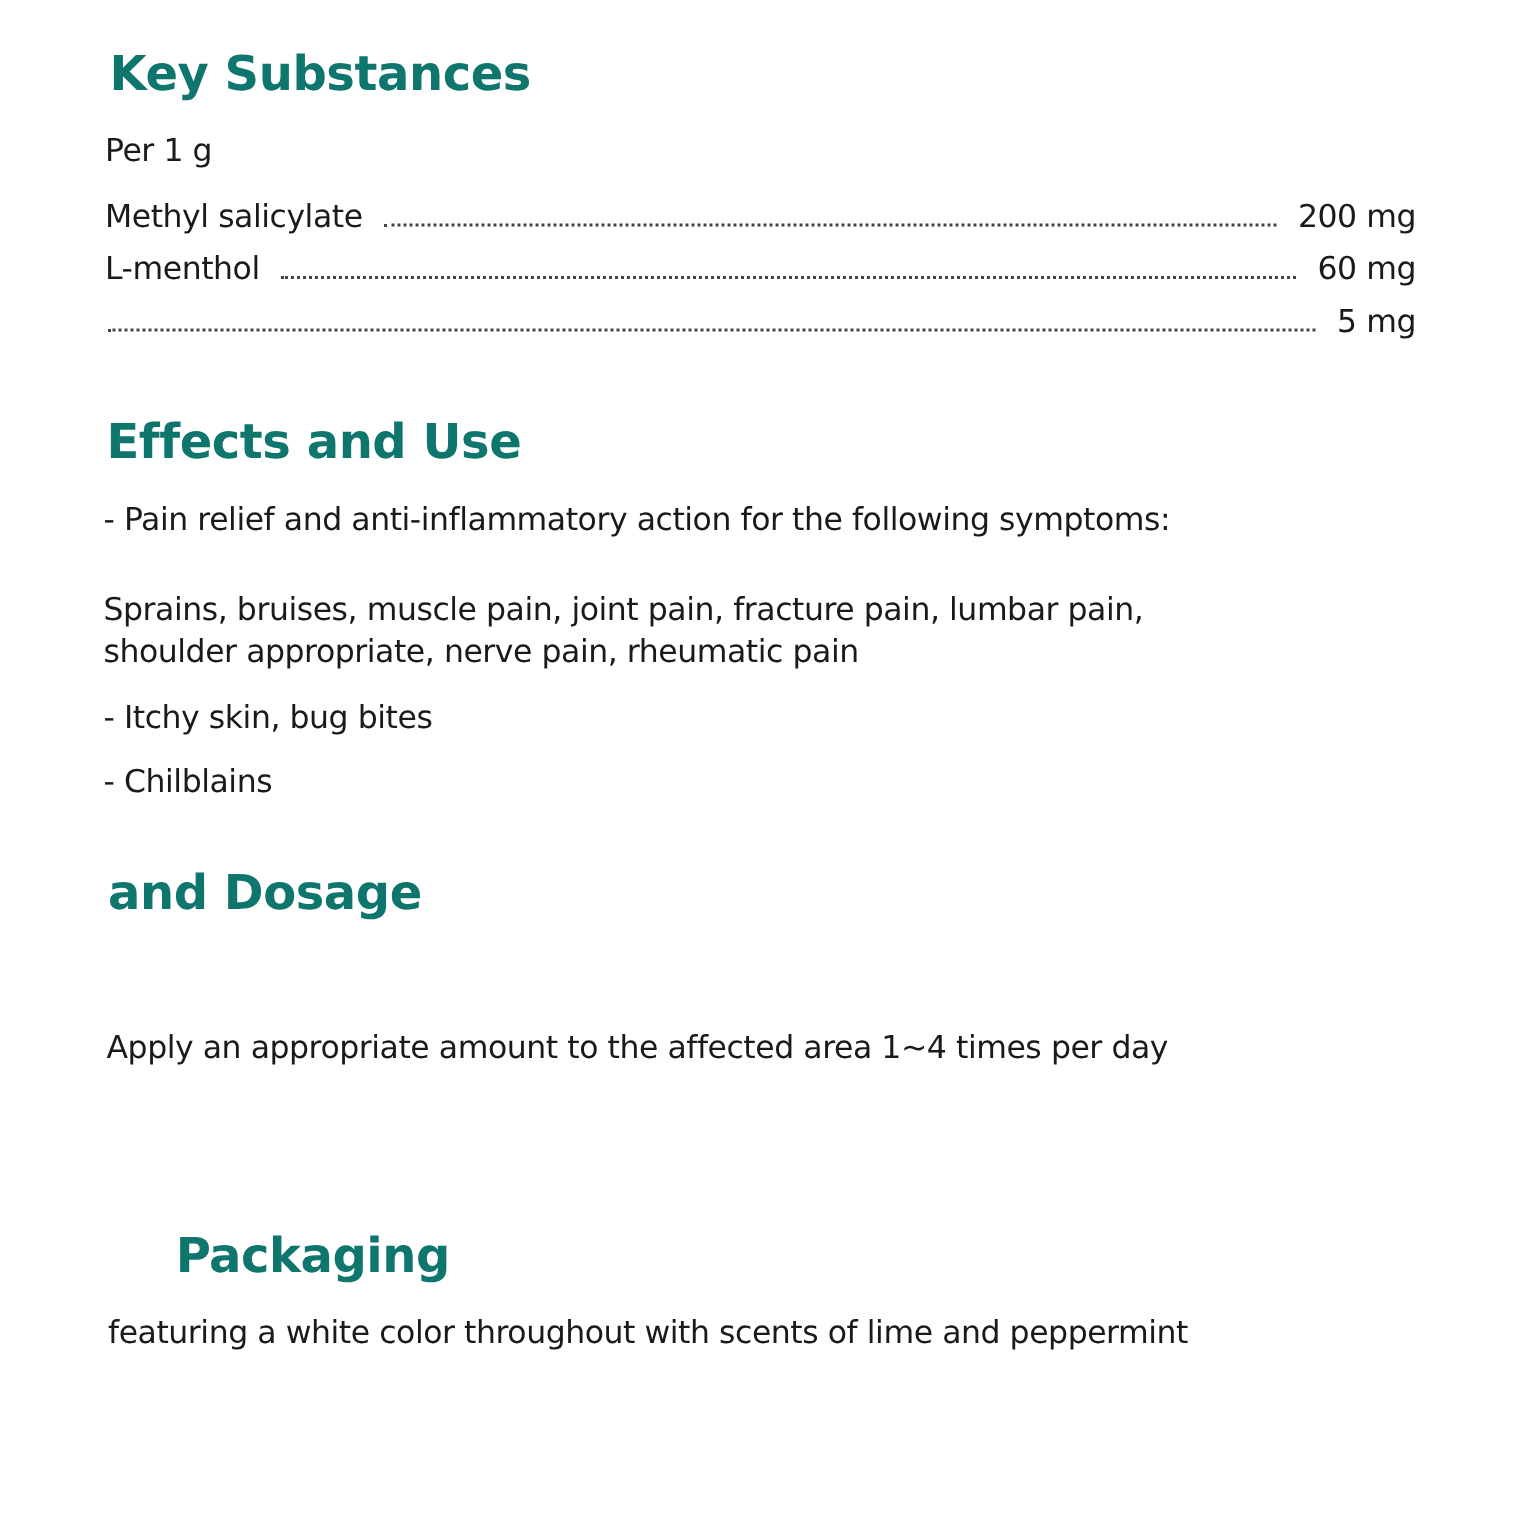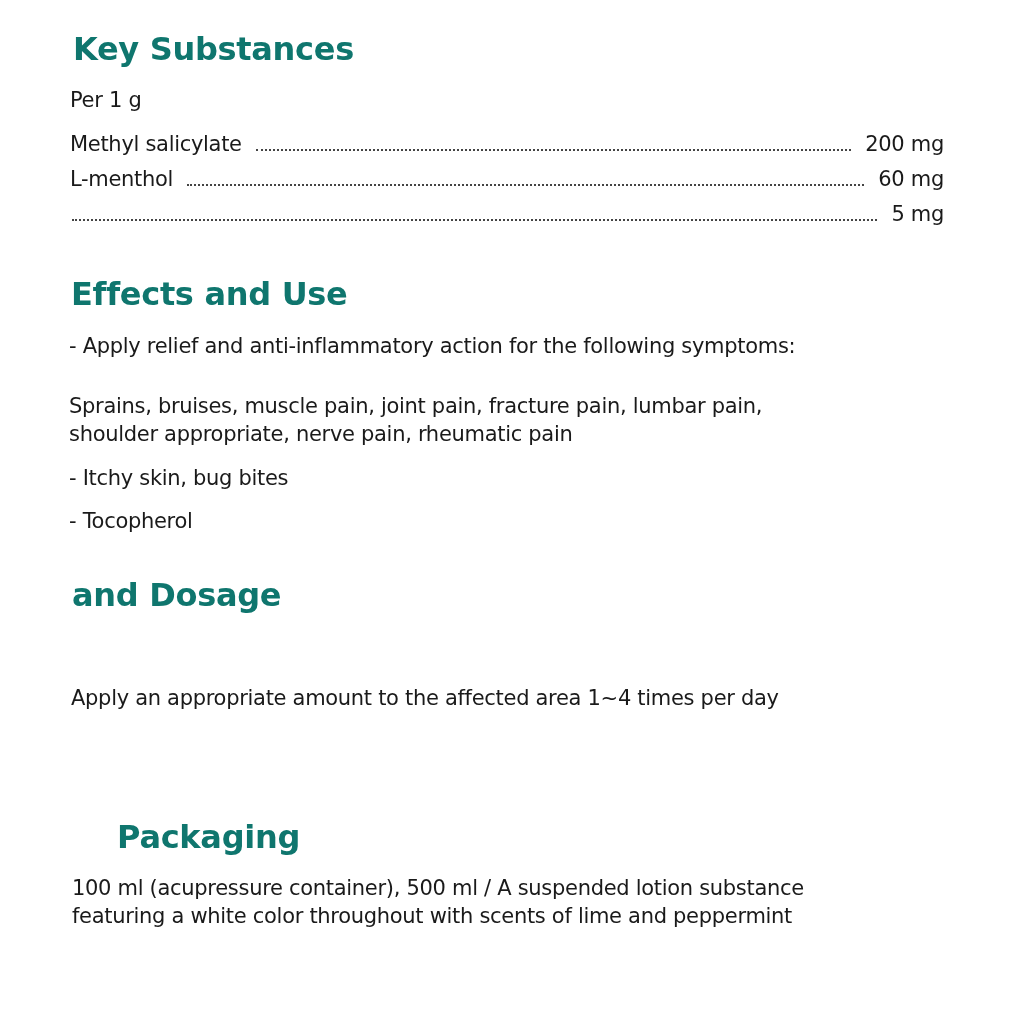--- a/index.html
+++ b/index.html
@@ -71,30 +71,29 @@
   <span>L-menthol</span>
   <span class="leader"></span>
   <span>60 mg</span>
 </div>
 <div class="row" style="top:196px;">
   <span class="leader"></span>
   <span>5 mg</span>
 </div>
 
 <div class="abs heading" style="left:71px; top:277px;">Effects and Use</div>
-<div class="abs body-text" style="left:69px; top:334px;">- Apply relief and anti-inflammatory action for the following symptoms:</div>
+<div class="abs body-text" style="left:69px; top:334px;">- Pain relief and anti-inflammatory action for the following symptoms:</div>
 <div class="abs body-text" style="left:69px; top:394px;">Sprains, bruises, muscle pain, joint pain, fracture pain, lumbar pain,</div>
 <div class="abs body-text" style="left:69px; top:422px;">shoulder appropriate, nerve pain, rheumatic pain</div>
 <div class="abs body-text" style="left:69px; top:466px;">- Itchy skin, bug bites</div>
-<div class="abs body-text" style="left:69px; top:509px;">- Tocopherol</div>
+<div class="abs body-text" style="left:69px; top:509px;">- Chilblains</div>
 
 <div class="abs heading" style="left:72px; top:578px;">
   <div>and Dosage</div>
 </div>
 <div class="abs body-text" style="left:71px; top:686px;">Apply an appropriate amount to the affected area 1~4 times per day</div>
 
 <div class="abs heading packaging-title" style="left:68px; top:820px;">
   <div>Packaging</div>
 </div>
 <div class="abs body-text" style="left:72px; top:874px; line-height:28px;">
-  <div>100 ml (acupressure container), 500 ml / A suspended lotion substance</div>
   <div>featuring a white color throughout with scents of lime and peppermint</div>
 </div>
 
 </body></html>

